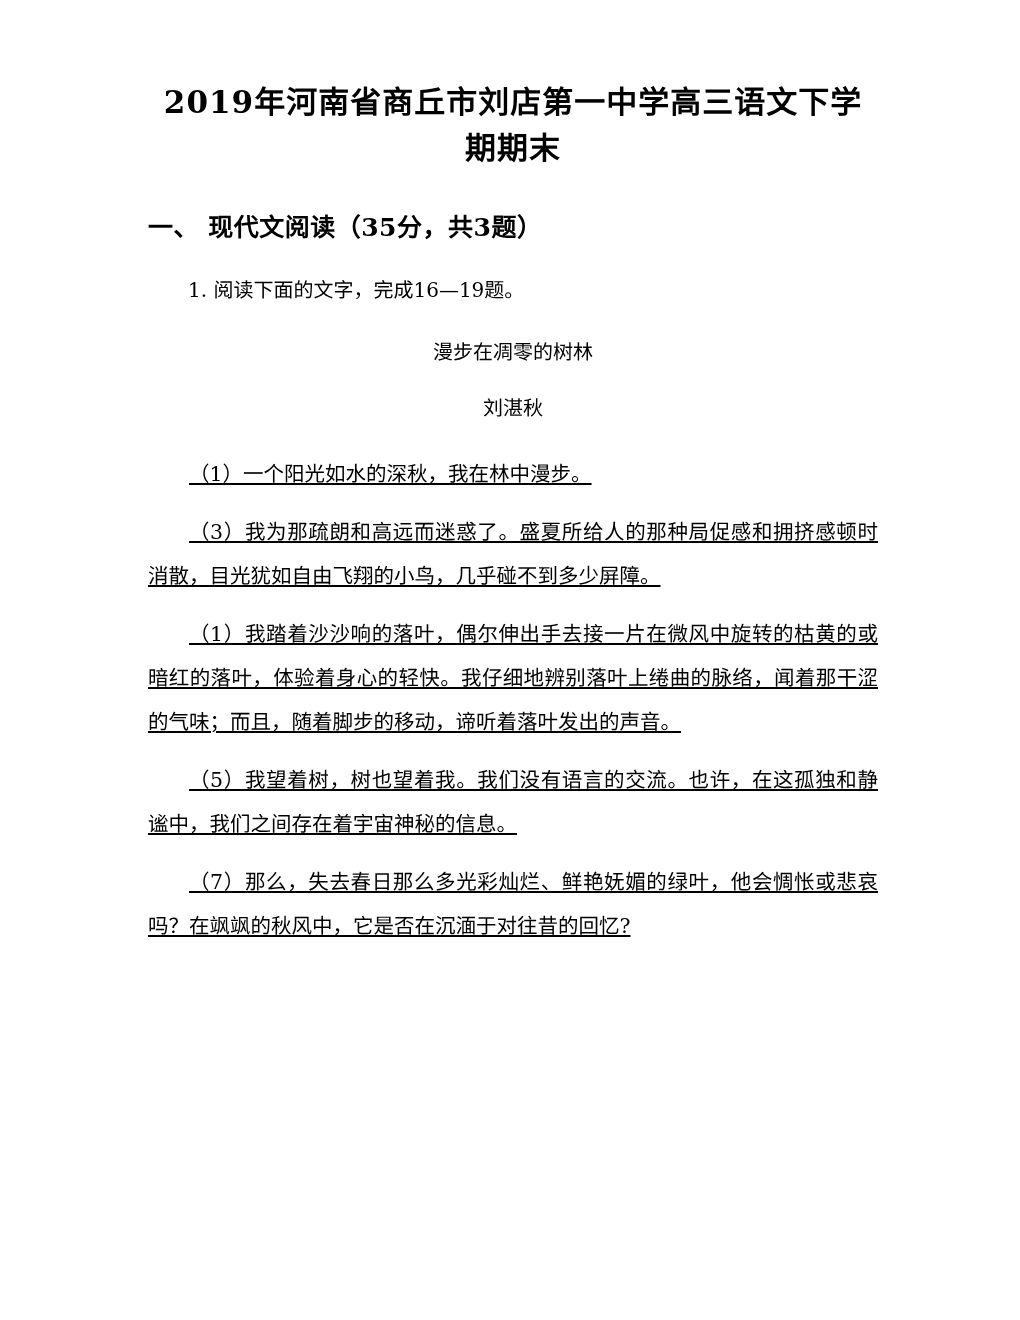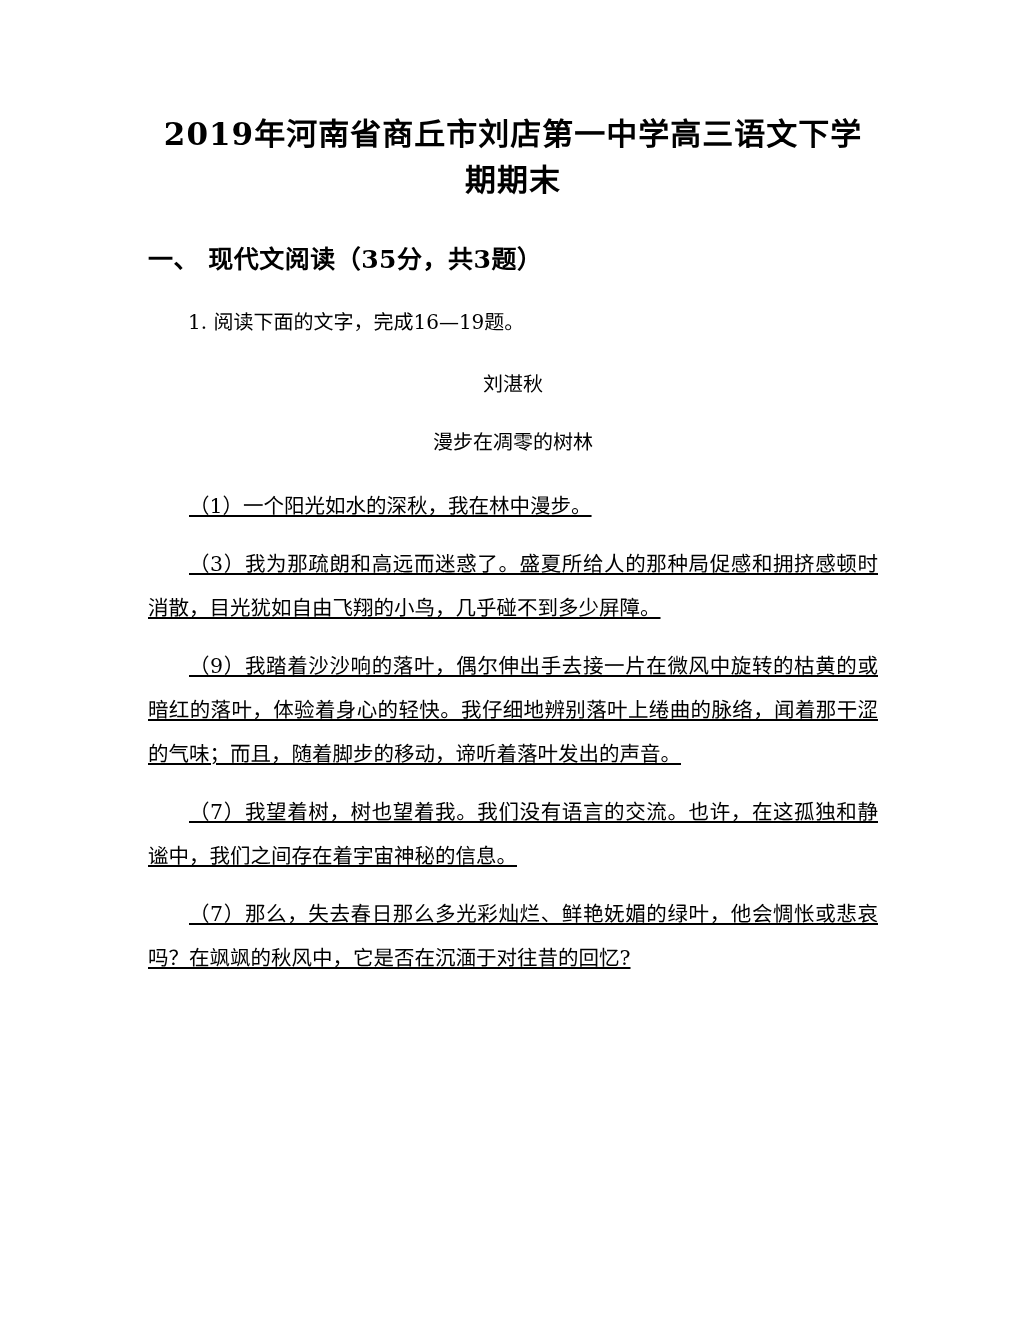--- a/index.html
+++ b/index.html
@@ -11,21 +11,21 @@
     width: 1020px;
     height: 1320px;
     color: #000000;
     font-family: "DejaVu Serif", "Liberation Serif", serif;
     overflow: hidden;
   }
   .page {
     box-sizing: border-box;
     width: 1020px;
     height: 1320px;
-    padding: 112px 142px 0 148px;
+    padding: 80px 142px 0 148px;
     background: #ffffff;
   }
   .doc-title {
     margin: 0 0 40px 0;
     font-size: 31px;
     font-weight: bold;
     text-align: center;
     line-height: 1.48;
     letter-spacing: 1px;
   }
@@ -70,23 +70,23 @@
 <div class="page">
 
   <h1 class="doc-title">
     <span class="title-line">2019年河南省商丘市刘店第一中学高三语文下学期期末</span>
   </h1>
 
   <h2 class="section-heading">一、 现代文阅读（35分，共3题）</h2>
 
   <p class="question-intro">1. 阅读下面的文字，完成16—19题。</p>
 
+  <p class="center-line article-title">漫步在凋零的树林</p>
+
   <p class="center-line article-author">刘湛秋</p>
-
-  <p class="center-line article-title">漫步在凋零的树林</p>
 
   <p class="para">（1）一个阳光如水的深秋，我在林中漫步。</p>
   <p class="para">（3）我为那疏朗和高远而迷惑了。盛夏所给人的那种局促感和拥挤感顿时消散，目光犹如自由飞翔的小鸟，几乎碰不到多少屏障。</p>
-  <p class="para">（9）我踏着沙沙响的落叶，偶尔伸出手去接一片在微风中旋转的枯黄的或暗红的落叶，体验着身心的轻快。我仔细地辨别落叶上绻曲的脉络，闻着那干涩的气味；而且，随着脚步的移动，谛听着落叶发出的声音。</p>
-  <p class="para">（7）我望着树，树也望着我。我们没有语言的交流。也许，在这孤独和静谧中，我们之间存在着宇宙神秘的信息。</p>
+  <p class="para">（1）我踏着沙沙响的落叶，偶尔伸出手去接一片在微风中旋转的枯黄的或暗红的落叶，体验着身心的轻快。我仔细地辨别落叶上绻曲的脉络，闻着那干涩的气味；而且，随着脚步的移动，谛听着落叶发出的声音。</p>
+  <p class="para">（5）我望着树，树也望着我。我们没有语言的交流。也许，在这孤独和静谧中，我们之间存在着宇宙神秘的信息。</p>
   <p class="para">（7）那么，失去春日那么多光彩灿烂、鲜艳妩媚的绿叶，他会惆怅或悲哀吗？在飒飒的秋风中，它是否在沉湎于对往昔的回忆?</p>
 
 </div>
 
 </body></html>

